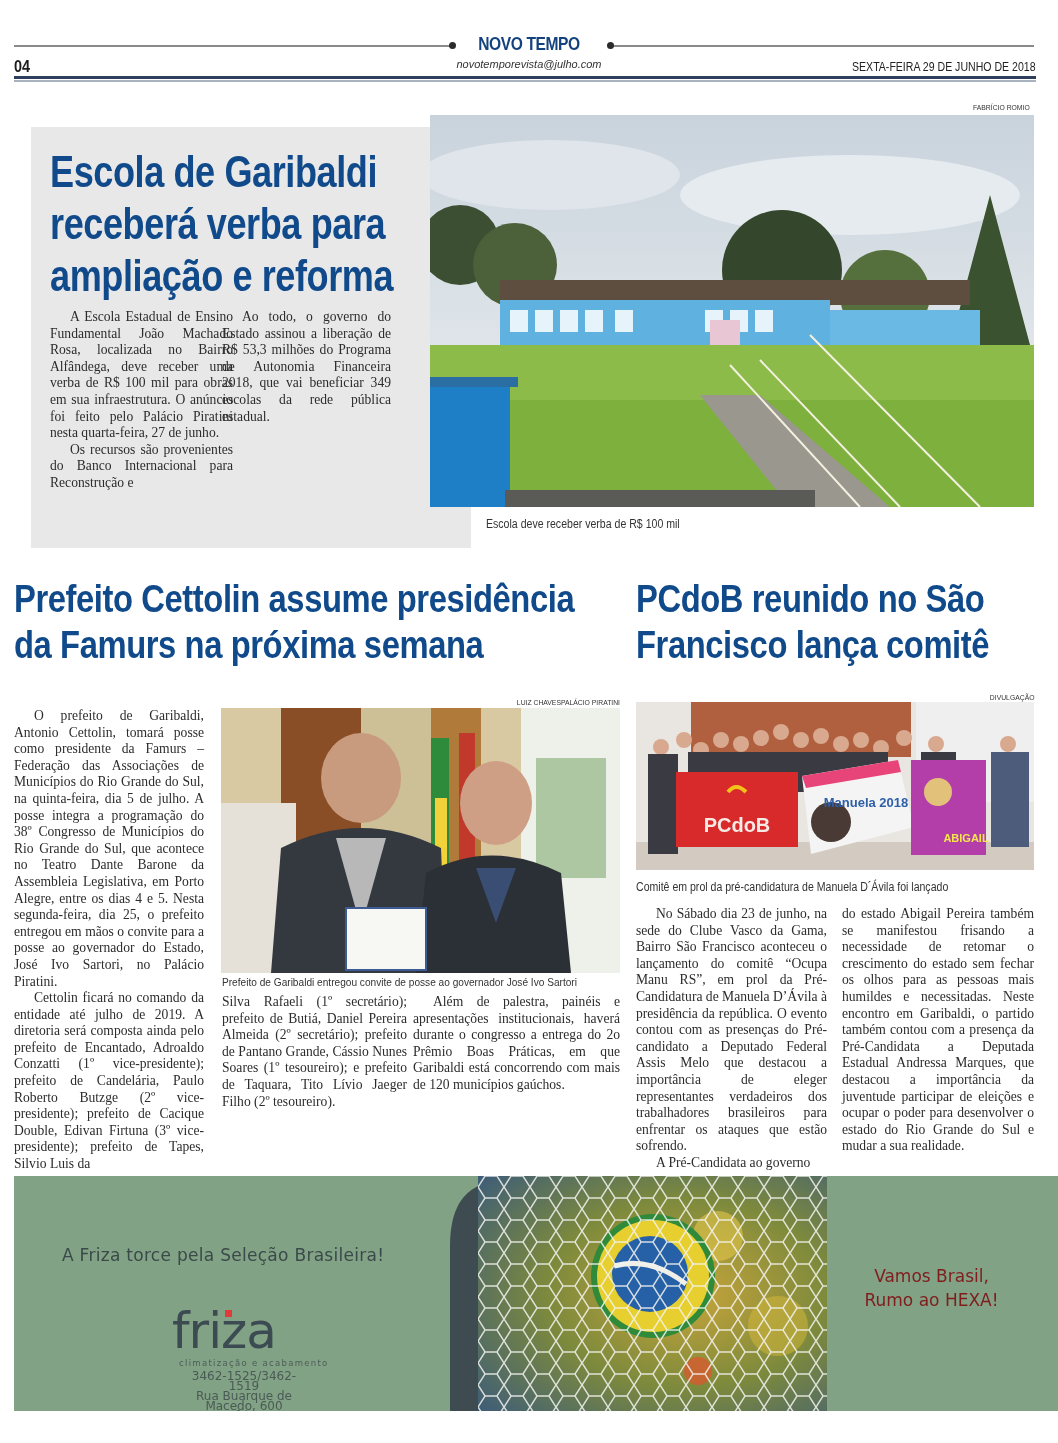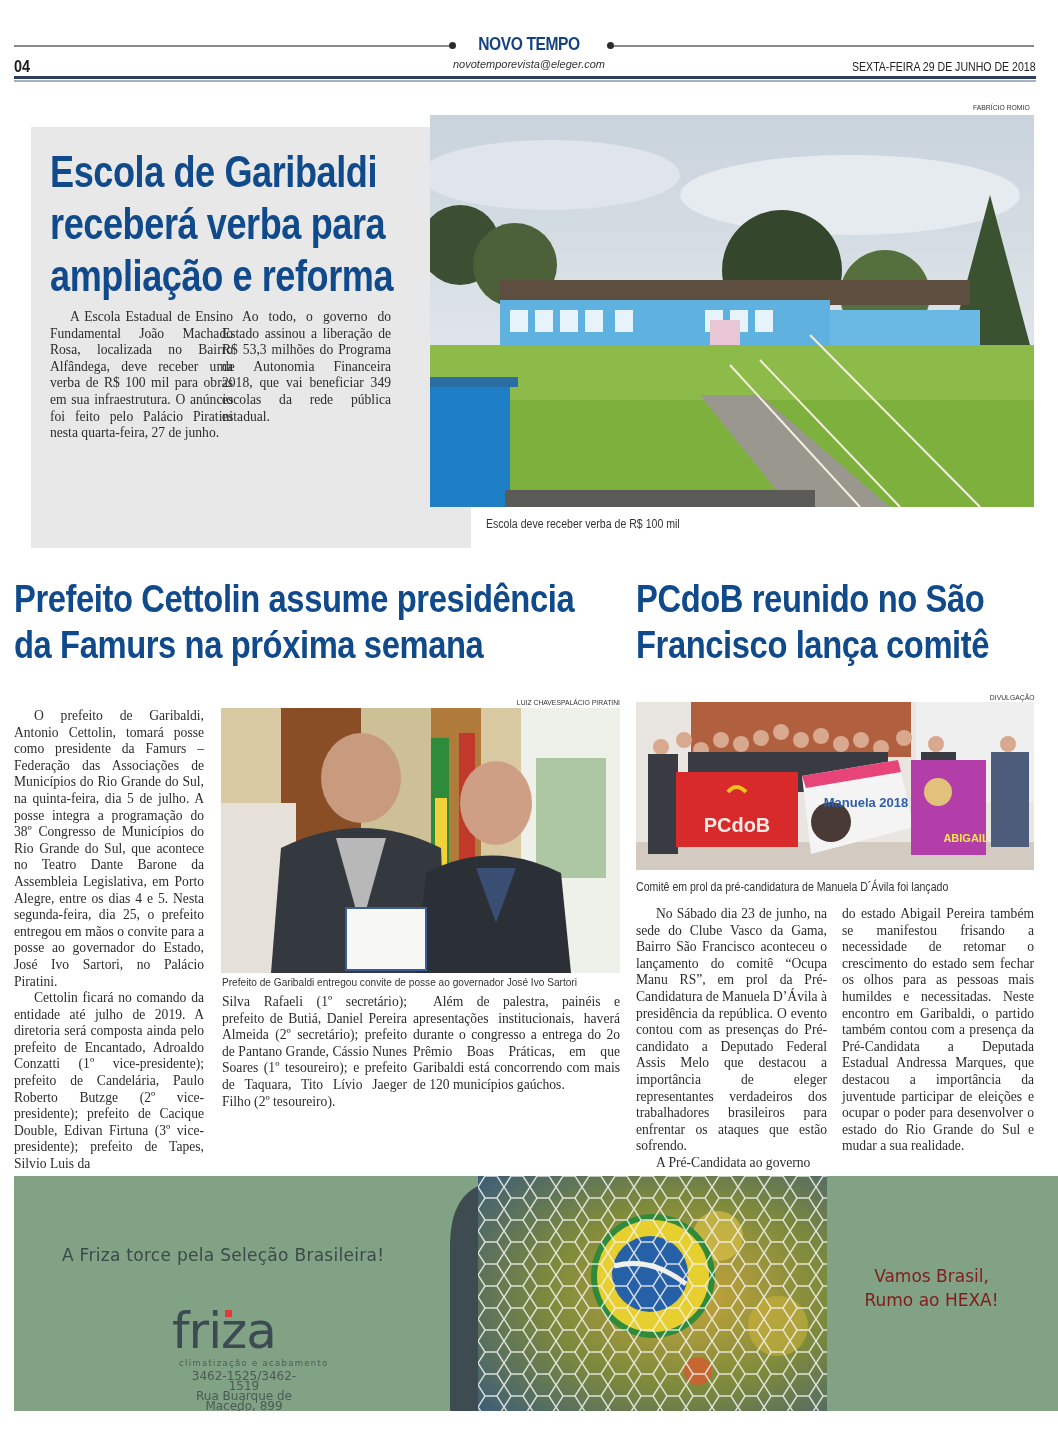--- a/index.html
+++ b/index.html
@@ -56,21 +56,21 @@
   .ad-cta { top: 88px; left: 815px; width: 205px; text-align: center; font-family: "DejaVu Sans", sans-serif; font-size: 17px; line-height: 24px; color: #7f1d1d; }
 </style>
 </head>
 <body>
 
 <div class="abs rule-top" style="left:14px;width:438px;"></div>
 <div class="abs dot" style="left:449px;"></div>
 <div class="abs rule-top" style="left:611px;width:423px;"></div>
 <div class="abs dot" style="left:607px;"></div>
 <div class="abs mast-title">NOVO TEMPO</div>
-<div class="abs mast-email">novotemporevista@eleger.com</div>
+<div class="abs mast-email">novotemporevista@julho.com</div>
 <div class="abs page-num">04</div>
 <div class="abs page-date">SEXTA-FEIRA 29 DE JUNHO DE 2018</div>
 <div class="abs rule-blue"></div>
 <div class="abs rule-grey"></div>
 
 <div class="abs credit" style="top:103px;right:28px;">FABRÍCIO ROMIO</div>
 <div class="abs grey-box"></div>
 <div class="abs photo1">
   <svg width="604" height="392" viewBox="0 0 604 392">
     <defs>
@@ -112,20 +112,21 @@
     <rect x="0" y="265" width="80" height="127" fill="#1f7fc6"></rect>
     <rect x="0" y="262" width="88" height="10" fill="#2a6ea3"></rect>
     <rect x="75" y="375" width="310" height="17" fill="#5a5a56"></rect>
   </svg>
 </div>
 <div class="abs caption" style="top:517px;left:486px;">Escola deve receber verba de R$ 100 mil</div>
 
 <div class="abs headline h1">Escola de Garibaldi receberá verba para ampliação e reforma</div>
 <div class="abs body-col a1c1">
   <p>A Escola Estadual de Ensino Fundamental João Machado Rosa, localizada no Bairro Alfândega, deve receber uma verba de R$ 100 mil para obras em sua infraestrutura. O anúncio foi feito pelo Palácio Piratini nesta quarta-feira, 27 de junho.</p>
+  <p>Os recursos são provenientes do Banco Internacional para Reconstrução e</p>
 </div>
 <div class="abs body-col a1c2">
   <p>Ao todo, o governo do Estado assinou a liberação de R$ 53,3 milhões do Programa de Autonomia Financeira 2018, que vai beneficiar 349 escolas da rede pública estadual.</p>
 </div>
 
 <div class="abs headline h2">Prefeito Cettolin assume presidência da Famurs na próxima semana</div>
 <div class="abs credit" style="top:698px;left:420px;width:200px;text-align:right;transform-origin:right;">LUIZ CHAVESPALÁCIO PIRATINI</div>
 <div class="abs photo2">
   <svg width="399" height="265" viewBox="0 0 399 265">
     <rect width="399" height="265" fill="#d9c9a3"></rect>
@@ -213,21 +214,21 @@
   <p class="cont">do estado Abigail Pereira também se manifestou frisando a necessidade de retomar o crescimento do estado sem fechar os olhos para as pessoas mais humildes e necessitadas. Neste encontro em Garibaldi, o partido também contou com a presença da Pré-Candidata a Deputada Estadual Andressa Marques, que destacou a importância da juventude participar de eleições e ocupar o poder para desenvolver o estado do Rio Grande do Sul e mudar a sua realidade.</p>
 </div>
 
 <div class="abs ad">
   <div class="abs ad-slogan">A Friza torce pela Seleção Brasileira!</div>
   <div class="abs ad-logo">friza</div>
   <div class="abs ad-logo-dot"></div>
   <div class="abs ad-sub">climatização e acabamento</div>
   <div class="abs ad-info">
     <div>3462-1525/3462-1519</div>
-    <div>Rua Buarque de Macedo, 899</div>
+    <div>Rua Buarque de Macedo, 600</div>
     <div>www.friza.net</div>
   </div>
   <svg class="abs ad-f" width="64" height="235" viewBox="0 0 64 235">
     <path d="M10 235 L10 70 Q10 5 64 5 L64 30 Q38 30 38 70 L38 115 L64 115 L64 135 L38 135 L38 235 Z" fill="#3e4c52"></path>
   </svg>
   <div class="abs ad-photo">
     <svg width="349" height="235" viewBox="0 0 349 235">
       <defs>
         <pattern id="net" width="26" height="22" patternUnits="userSpaceOnUse">
           <path d="M0 11 L7 0 L19 0 L26 11 L19 22 L7 22 Z" fill="none" stroke="#f4f4f0" stroke-width="1.4"></path>

